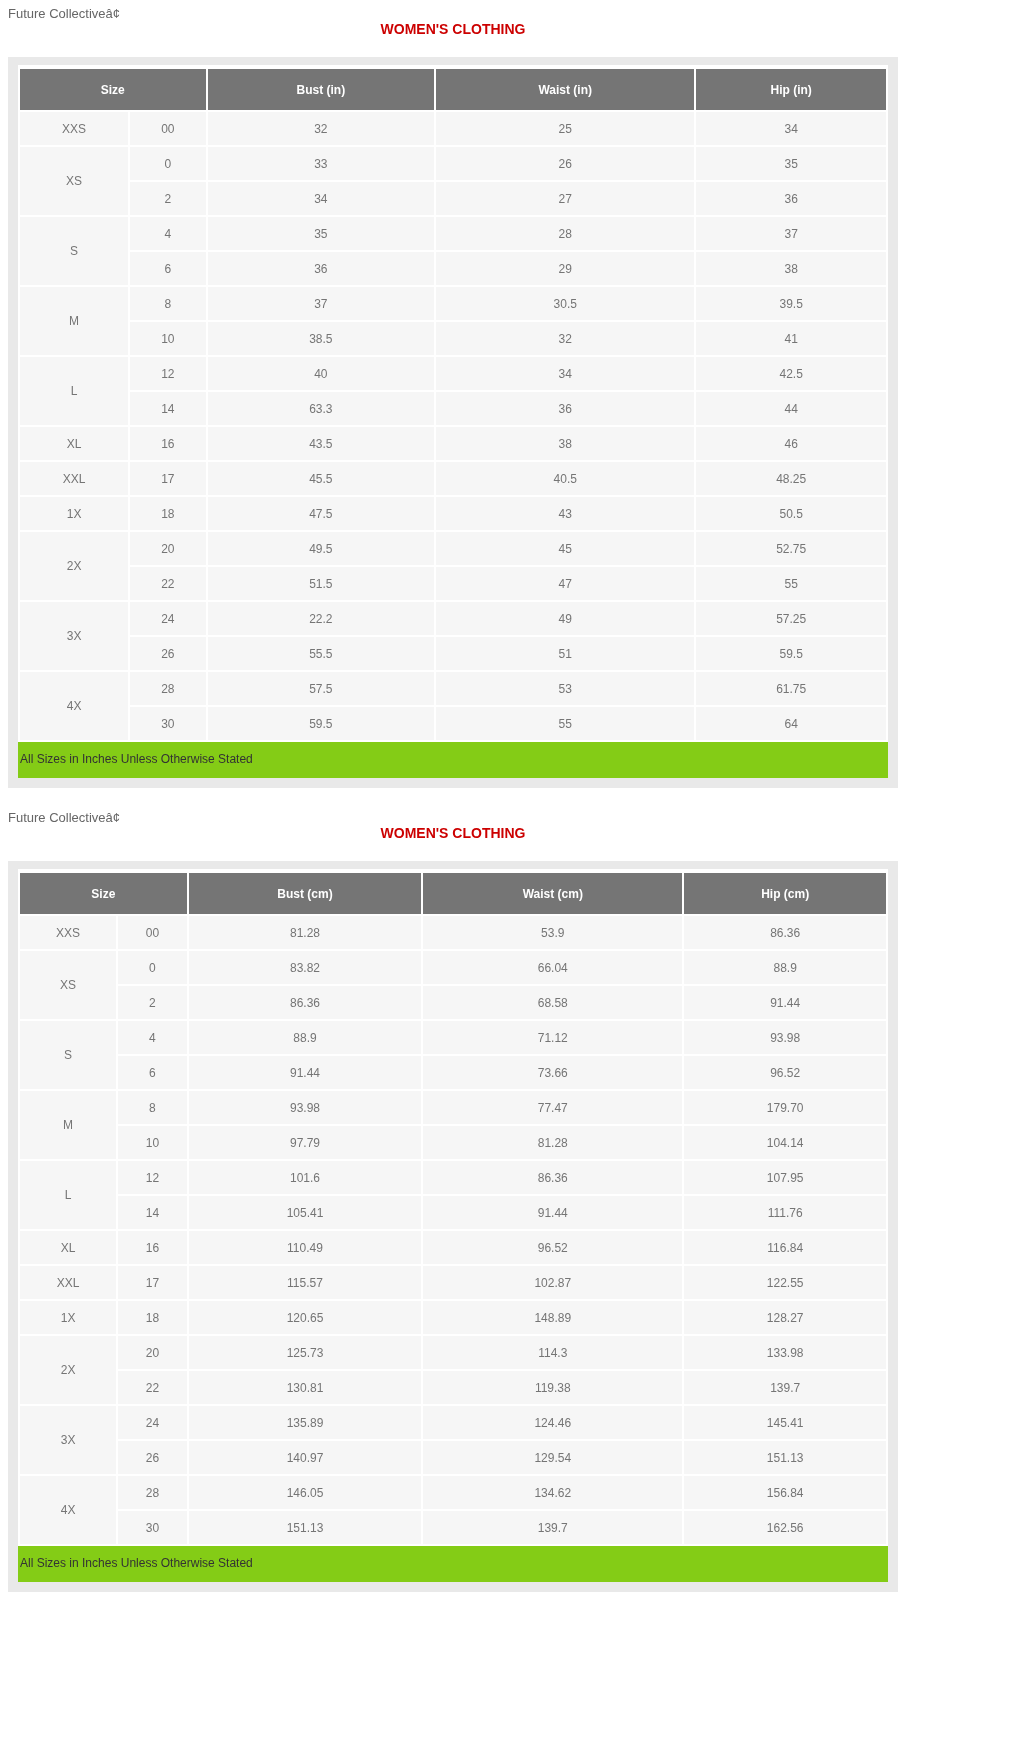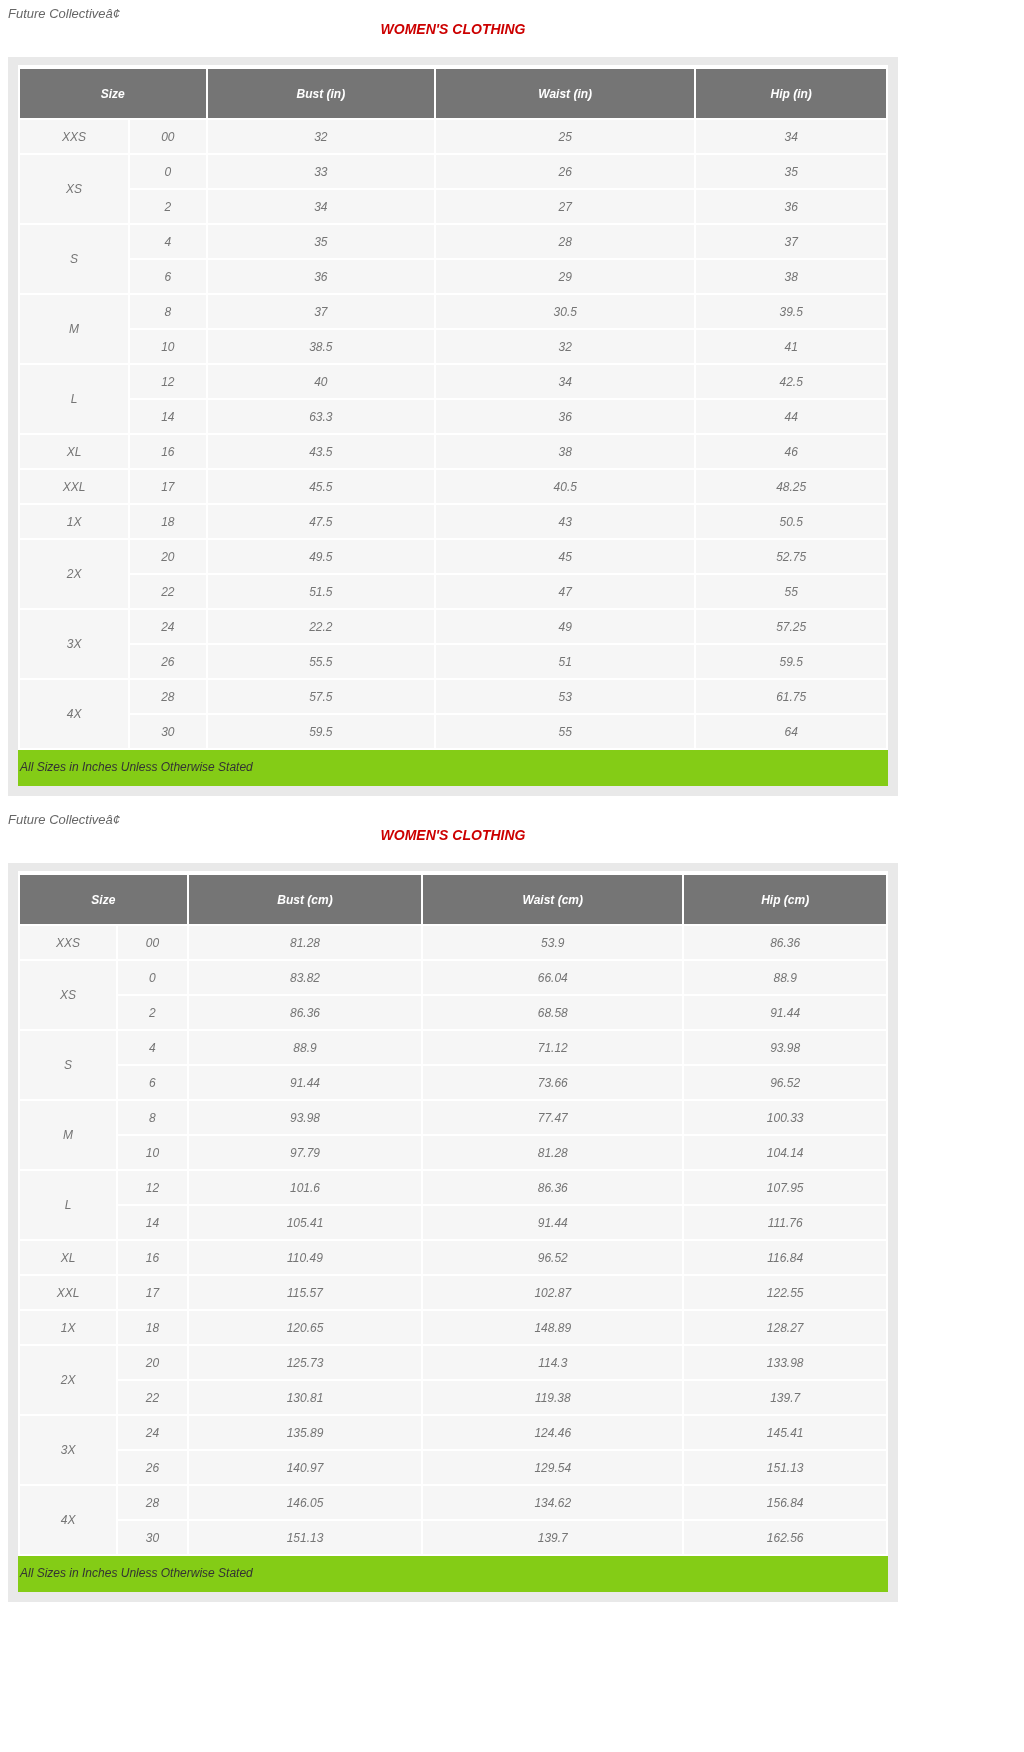--- a/index.html
+++ b/index.html
@@ -2,21 +2,21 @@
 <html><head>
 <meta charset="utf-8">
 <style>
   html, body { margin: 0; padding: 0; background: #ffffff; }
   body {
     width: 1024px;
     font-family: "Liberation Sans", sans-serif;
     -webkit-font-smoothing: antialiased;
   }
   .page { padding: 6px 0 40px 8px; }
-  .chart-section { width: 890px; margin-bottom: 16px; font-style: italic; }
+  .chart-section { width: 890px; margin-bottom: 22px; }
   .brand {
     color: #666666;
     font-size: 13px;
     line-height: 15px;
     margin: 0;
   }
   .category {
     color: #cc0000;
     font-size: 14px;
     font-weight: bold;
@@ -36,21 +36,21 @@
     width: 100%;
     table-layout: fixed;
     border-collapse: separate;
     border-spacing: 2px;
   }
   table.size-table th {
     background: #757575;
     color: #ffffff;
     font-size: 12px;
     font-weight: bold;
-    height: 49px;
+    height: 41px;
     text-align: center;
     vertical-align: middle;
     padding: 0;
   }
   table.size-table td {
     background: #f6f6f6;
     color: #757575;
     font-size: 12px;
     height: 33px;
     text-align: center;
@@ -275,21 +275,21 @@
                 <td>6</td>
                 <td>91.44</td>
                 <td>73.66</td>
                 <td>96.52</td>
               </tr>
               <tr>
                 <td rowspan="2">M</td>
                 <td>8</td>
                 <td>93.98</td>
                 <td>77.47</td>
-                <td>100.33</td>
+                <td>179.70</td>
               </tr>
               <tr>
                 <td>10</td>
                 <td>97.79</td>
                 <td>81.28</td>
                 <td>104.14</td>
               </tr>
               <tr>
                 <td rowspan="2">L</td>
                 <td>12</td>

